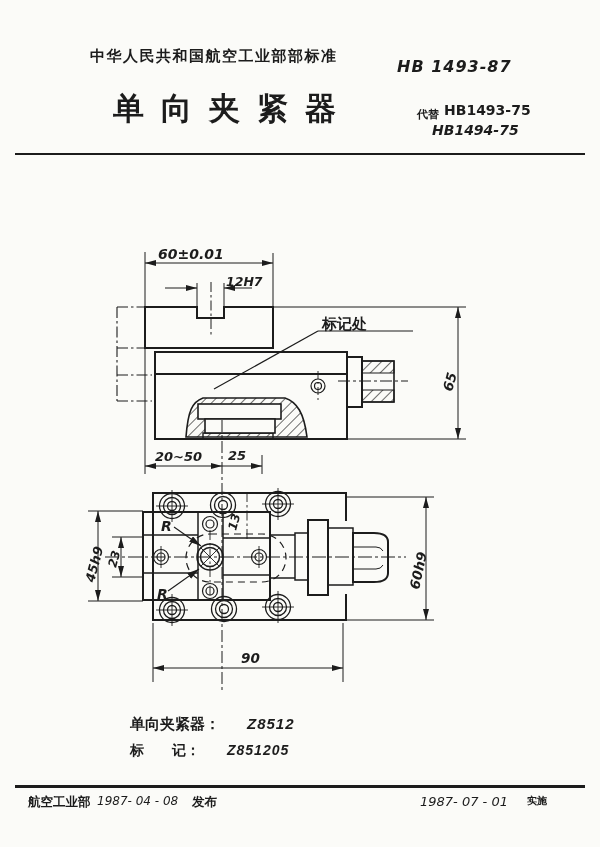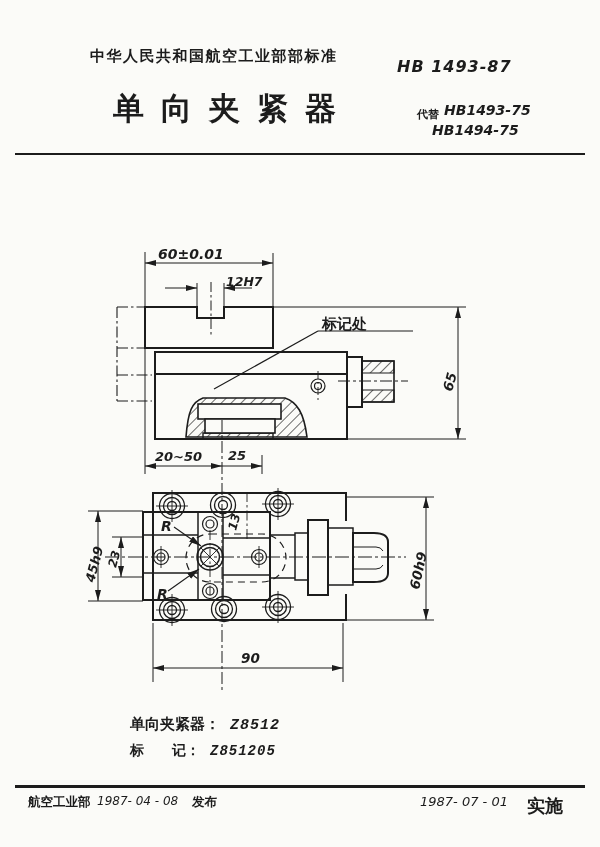--- a/index.html
+++ b/index.html
@@ -17,32 +17,32 @@
   }
   .std-number{
     left:397px;top:57px;font-size:16px;font-style:italic;font-weight:bold;
     font-family:"DejaVu Sans",sans-serif;letter-spacing:1px;text-align:center;
   }
   .doc-title{
     left:113px;top:88px;font-size:31px;letter-spacing:17px;font-weight:bold;
     font-family:"Liberation Serif","DejaVu Serif",serif;white-space:nowrap;
   }
   .replaces-label{left:417px;top:107px;font-size:11px;font-weight:bold;}
-  .replaces-1{left:444px;top:102px;font-size:14px;font-style:italic;font-weight:bold;font-family:"DejaVu Sans",sans-serif;}
+  .replaces-1{left:444px;top:102px;font-size:14px;font-weight:bold;font-family:"DejaVu Sans",sans-serif;}
   .replaces-2{left:432px;top:122px;font-size:14px;font-style:italic;font-weight:bold;font-family:"DejaVu Sans",sans-serif;}
   .top-rule{left:15px;top:153px;width:570px;height:2px;background:#1c1c1c;}
   .class-row1{left:130px;top:715px;font-size:15px;font-weight:bold;}
   .class-row2{left:130px;top:742px;font-size:14px;font-weight:bold;}
-  .class-val{font-style:italic;font-family:Liberation Mono, monospace;font-weight:bold;letter-spacing:1px;margin-left:10px;}
+  .class-val{font-style:italic;font-family:Liberation Sans, sans-serif;font-weight:bold;letter-spacing:1px;margin-left:27px;}
   .footer-rule{left:15px;top:785px;width:570px;height:3px;background:#1c1c1c;}
   .f-issuer{left:28px;top:794px;font-size:12.5px;font-weight:bold;}
   .f-issue-date{left:97px;top:794px;font-size:12px;font-style:italic;font-family:"DejaVu Sans",sans-serif;}
   .f-issue-label{left:192px;top:794px;font-size:12.5px;font-weight:bold;}
   .f-eff-date{left:420px;top:794px;font-size:13px;font-style:italic;font-family:"DejaVu Sans",sans-serif;}
-  .f-eff-label{left:527px;top:794px;font-size:18px;font-weight:bold;}
+  .f-eff-label{left:527px;top:794px;font-size:10px;font-weight:bold;}
   svg{position:absolute;left:0;top:0;}
   svg text{
     font-family:"DejaVu Sans",sans-serif;font-style:italic;fill:#1c1c1c;font-weight:bold;
   }
   svg text.cjk{font-style:normal;font-family:"Liberation Serif","DejaVu Serif",serif;}
 </style>
 </head>
 <body>
 
 <div class="abs org-title">中华人民共和国航空工业部部标准</div>

